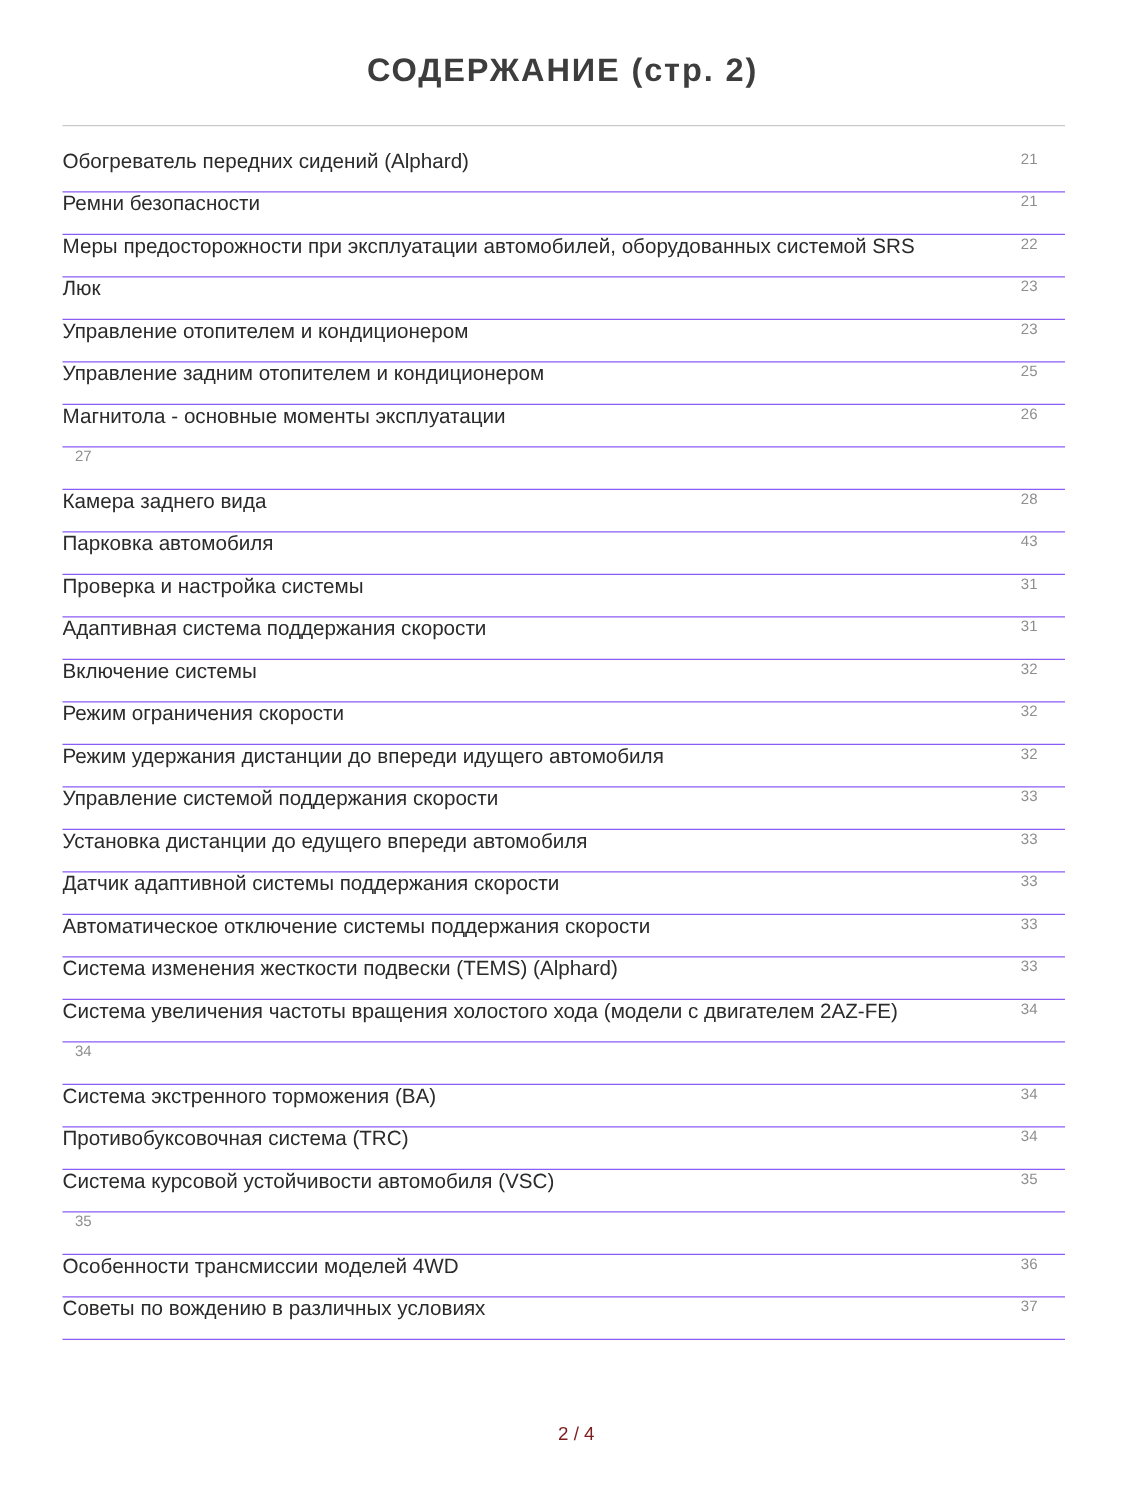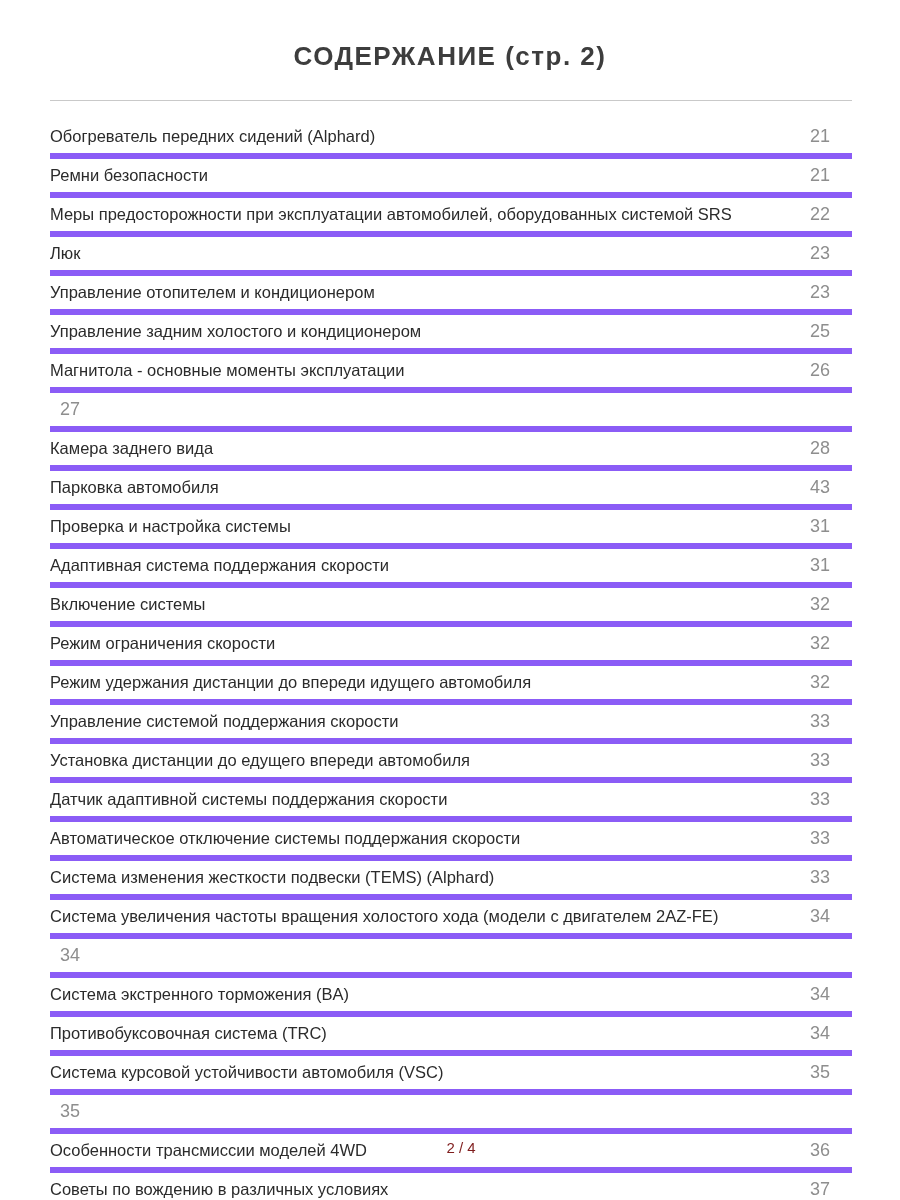--- a/index.html
+++ b/index.html
@@ -29,35 +29,35 @@
   .header-rule {
     height: 1px;
     background: #c9c9c9;
     margin: 28px 48px 0 50px;
   }
   .toc-list {
     margin: 19px 48px 0 50px;
   }
   .toc-row {
     display: flex;
-    align-items: center;
+    align-items: flex-start;
     height: 33px;
-    border-bottom: 6px solid #8b5cf6;
+    border-bottom: 1px solid #8b5cf6;
     gap: 20px;
   }
   .toc-label {
     flex: 1 1 auto;
     font-size: 16.5px;
     color: #2b2b2b;
     white-space: nowrap;
     overflow: hidden;
   }
   .toc-page {
     flex: 0 0 auto;
-    font-size: 18px;
+    font-size: 12px;
     color: #8e8e8e;
     text-align: right;
     padding-right: 22px;
     padding-left: 10px;
   }
   .footer {
     position: absolute;
     top: 1139px;
     left: 0;
     width: 100%;
@@ -96,21 +96,21 @@
     <span class="toc-label">Люк</span>
     <span class="toc-page">23</span>
   </div>
 
   <div class="toc-row">
     <span class="toc-label">Управление отопителем и кондиционером</span>
     <span class="toc-page">23</span>
   </div>
 
   <div class="toc-row">
-    <span class="toc-label">Управление задним холостого и кондиционером</span>
+    <span class="toc-label">Управление задним отопителем и кондиционером</span>
     <span class="toc-page">25</span>
   </div>
 
   <div class="toc-row">
     <span class="toc-label">Магнитола - основные моменты эксплуатации</span>
     <span class="toc-page">26</span>
   </div>
 
   <div class="toc-row">
     <span class="toc-page">27</span>

